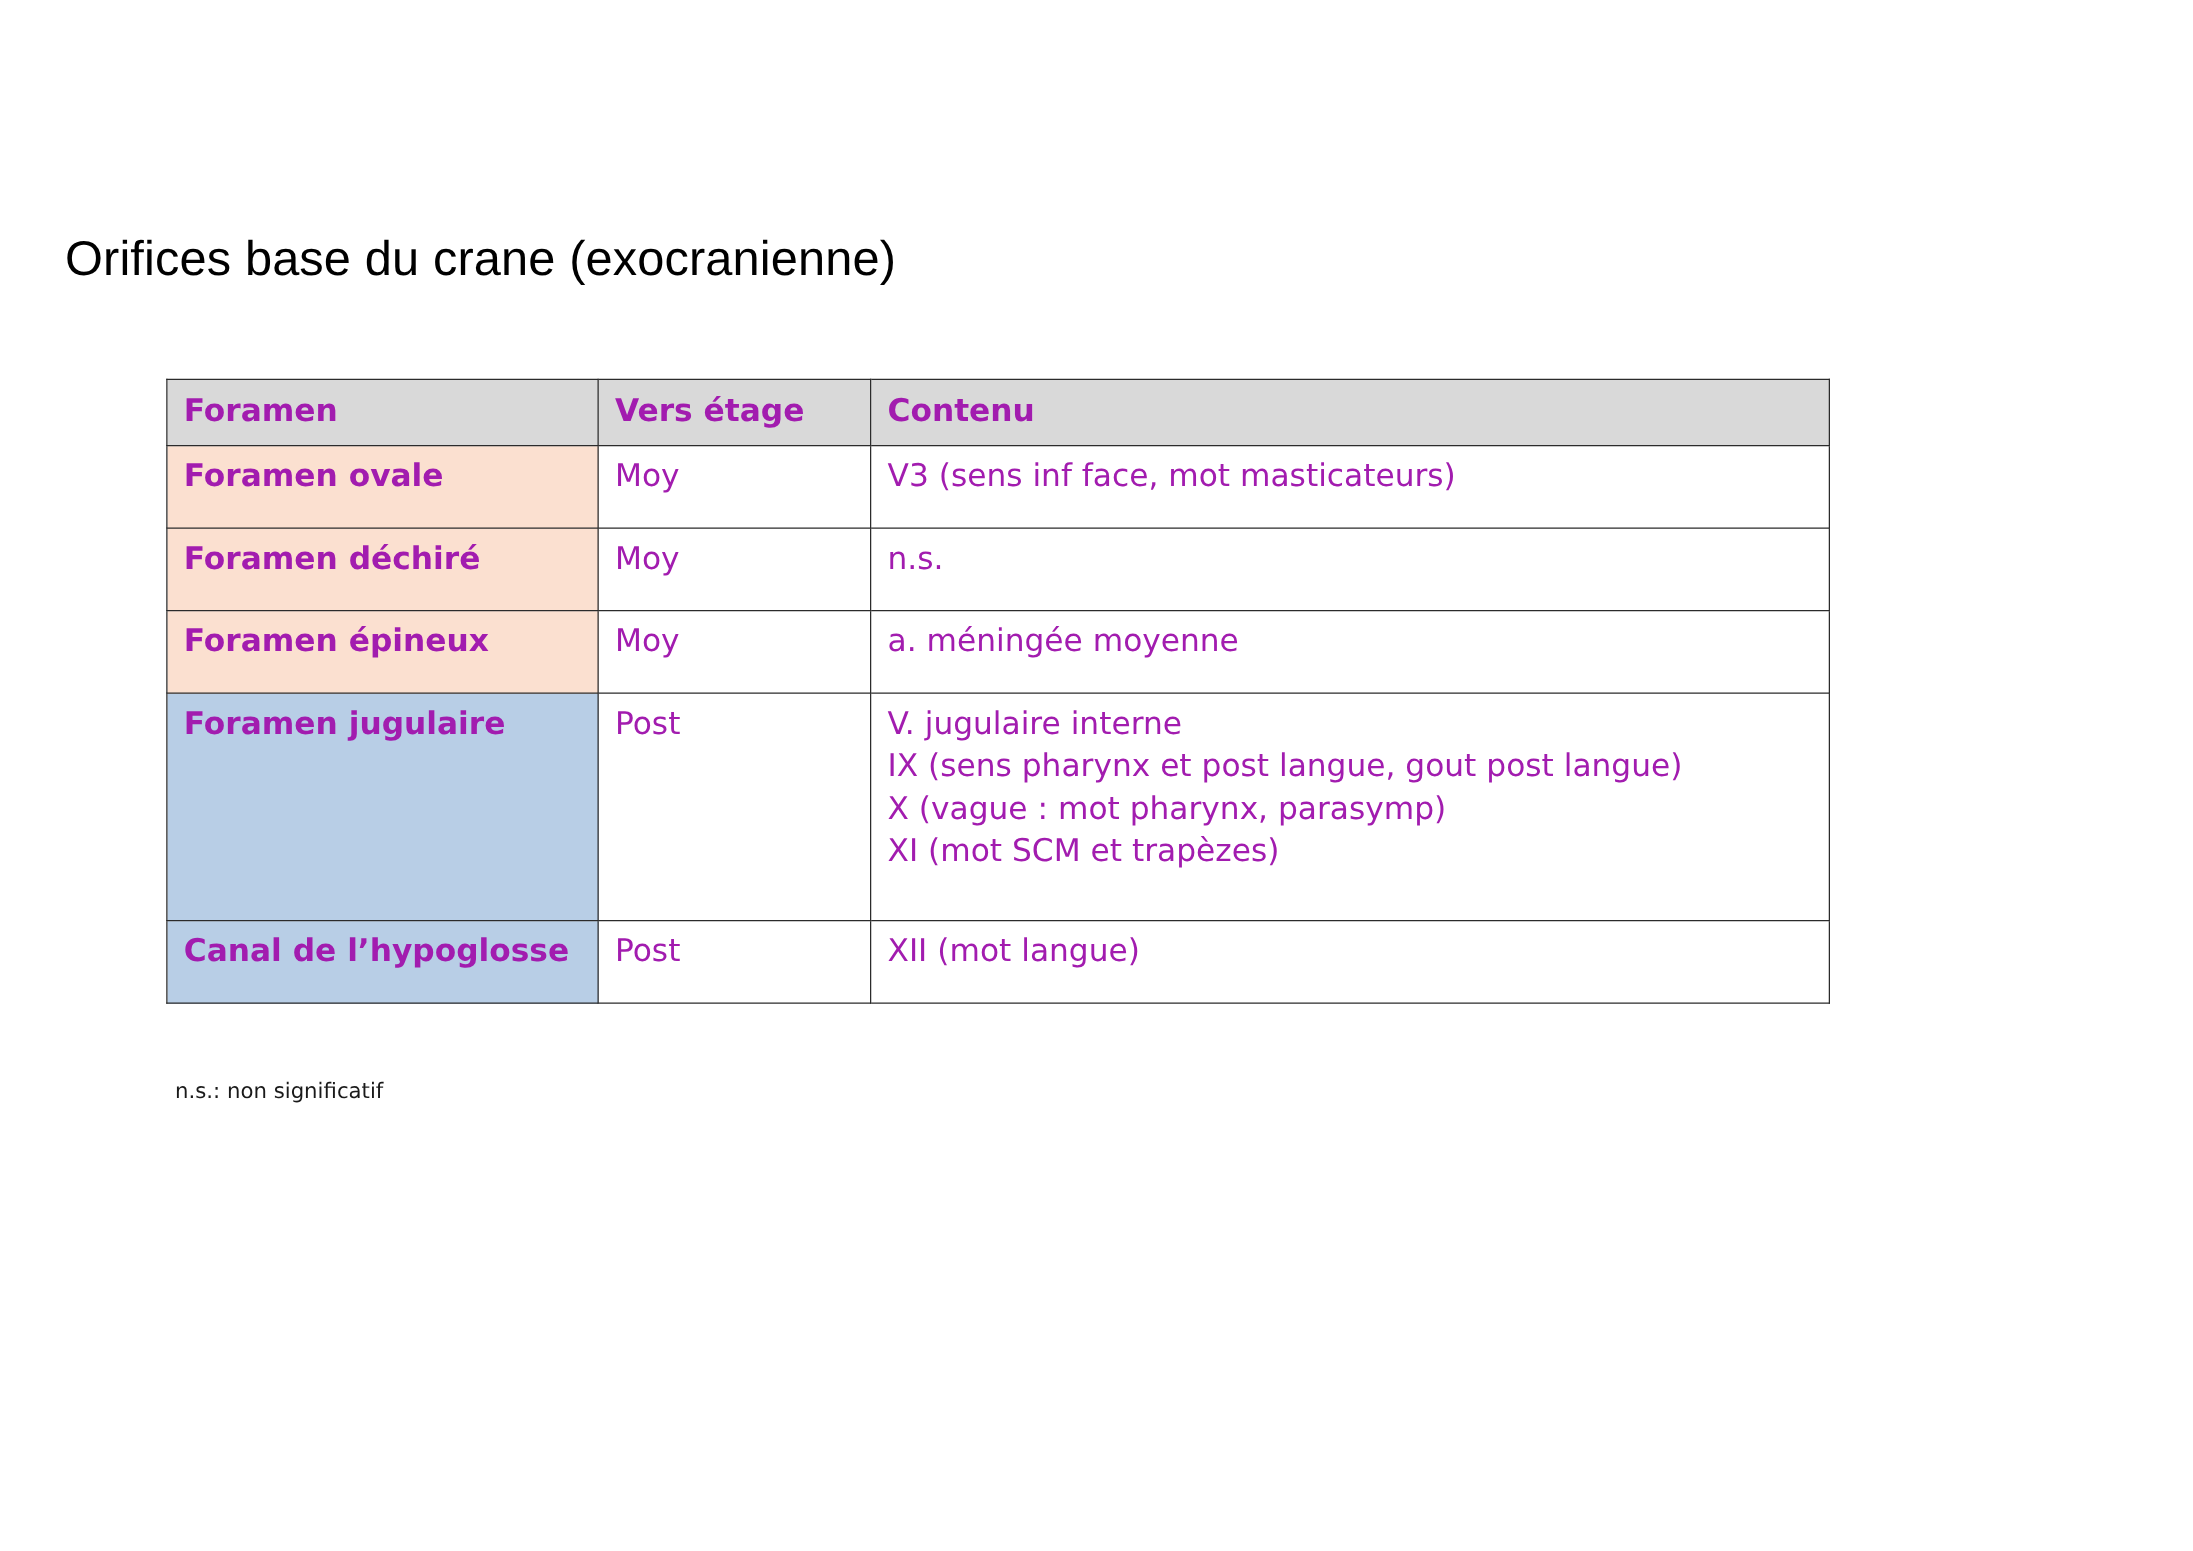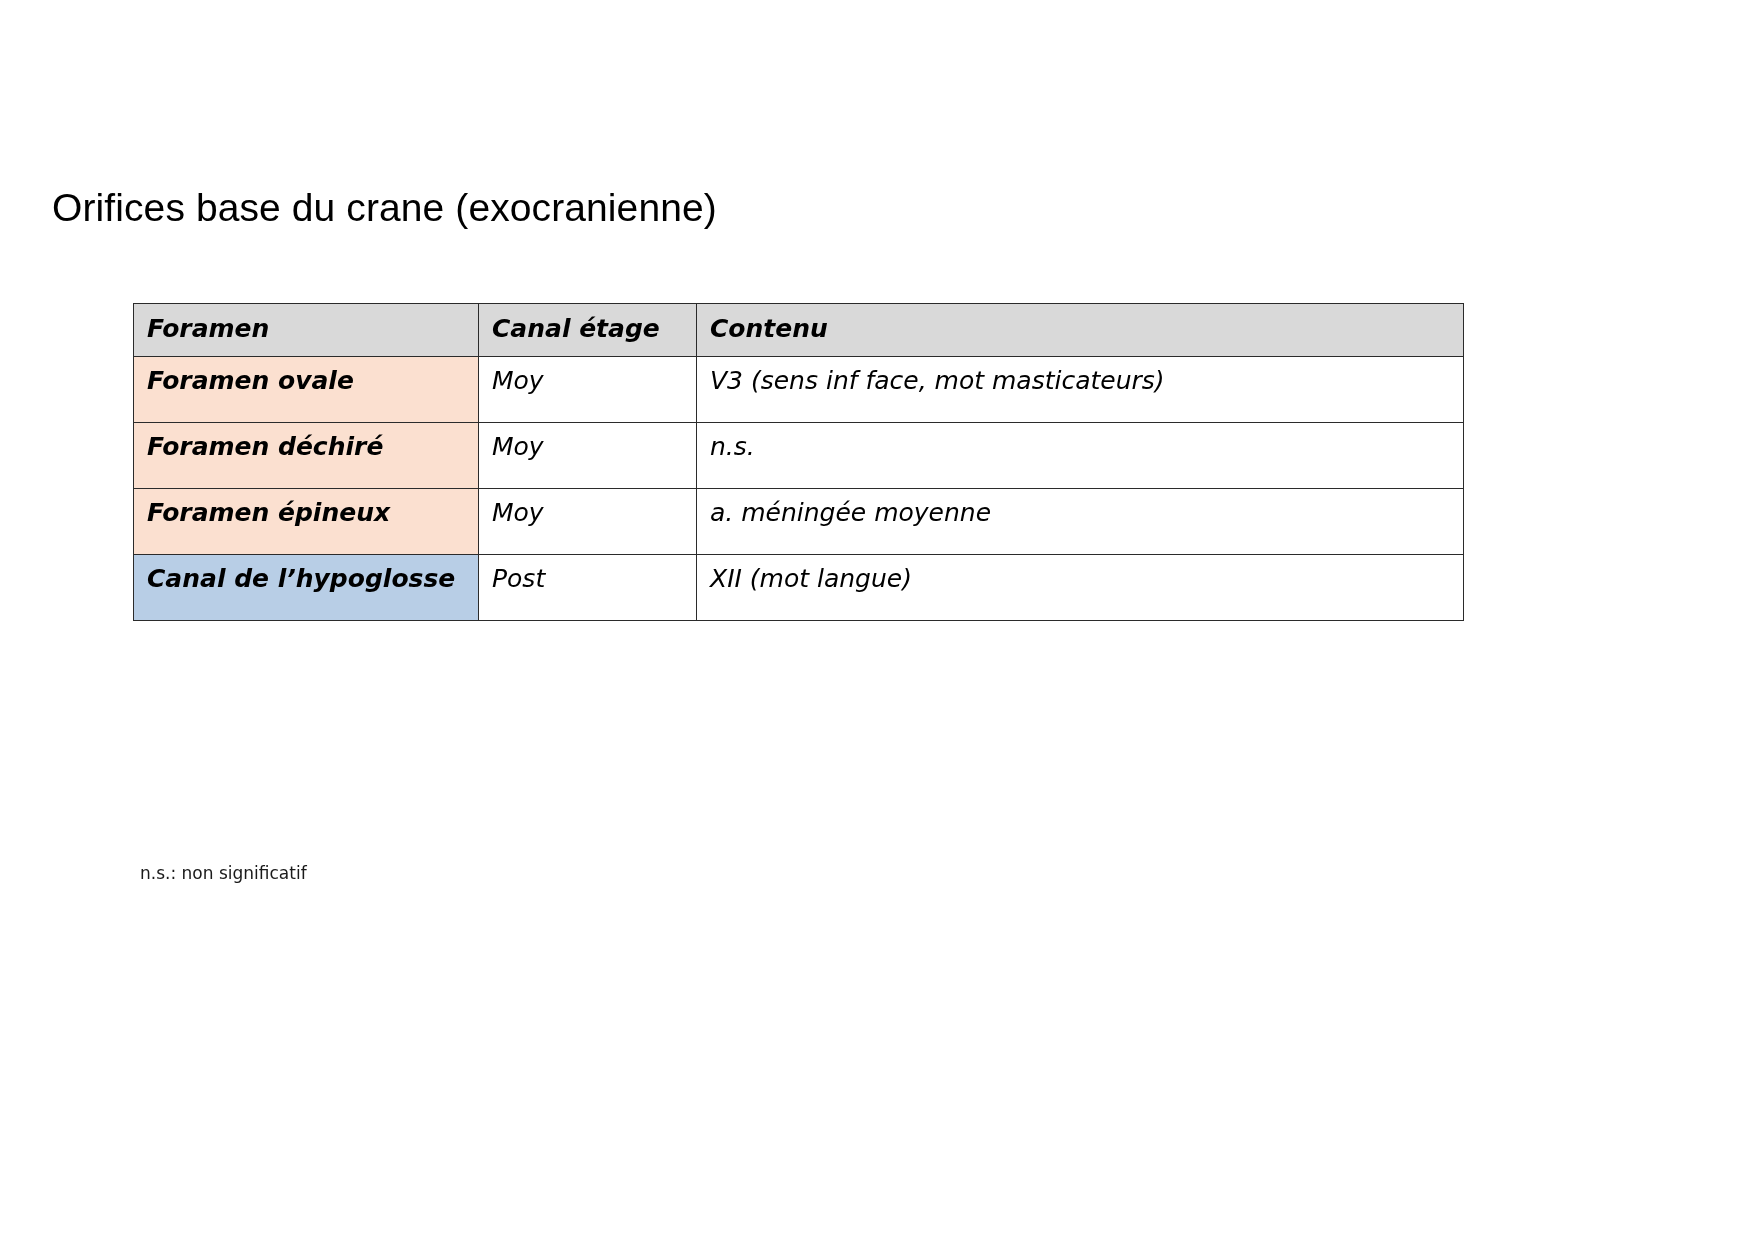--- a/index.html
+++ b/index.html
@@ -50,22 +50,21 @@
   table.orifices col.c2 { width: 218px; }
   table.orifices col.c3 { width: 767px; }
 
   table.orifices th,
   table.orifices td {
     border: 1.5px solid #2b2b2b;
     padding: 7px 10px 24px 13px;
     vertical-align: top;
     font-size: 25px;
     line-height: 1.36;
-    color: #000000;
-    font-style: italic;
+    color: #a21caf;
   }
   table.orifices thead th {
     background: #d9d9d9;
     font-weight: bold;
     font-size: 25px;
     text-align: left;
     padding-top: 8px;
     padding-bottom: 10px;
   }
   td.name {
@@ -97,21 +96,21 @@
   <div class="table-wrap">
     <table class="orifices">
       <colgroup>
         <col class="c1">
         <col class="c2">
         <col class="c3">
       </colgroup>
       <thead>
         <tr>
           <th>Foramen</th>
-          <th>Canal étage</th>
+          <th>Vers étage</th>
           <th>Contenu</th>
         </tr>
       </thead>
       <tbody>
 
         <tr class="peach" style="height:46px">
           <td class="name">Foramen ovale</td>
           <td class="stage">Moy</td>
           <td class="content">
             <span class="line">V3 (sens inf face, mot masticateurs)</span>
@@ -129,20 +128,30 @@
         <tr class="peach" style="height:46px">
           <td class="name">Foramen épineux</td>
           <td class="stage">Moy</td>
           <td class="content">
             <span class="line">a. méningée moyenne</span>
           </td>
         </tr>
 
 
 
+        <tr class="blue" style="height:182px">
+          <td class="name">Foramen jugulaire</td>
+          <td class="stage">Post</td>
+          <td class="content">
+            <span class="line">V. jugulaire interne</span>
+            <span class="line">IX (sens pharynx et post langue, gout post langue)</span>
+            <span class="line">X (vague : mot pharynx, parasymp)</span>
+            <span class="line">XI (mot SCM et trapèzes)</span>
+          </td>
+        </tr>
 
         <tr class="blue" style="height:46px">
           <td class="name">Canal de l’hypoglosse</td>
           <td class="stage">Post</td>
           <td class="content">
             <span class="line">XII (mot langue)</span>
           </td>
         </tr>
 
       </tbody>

